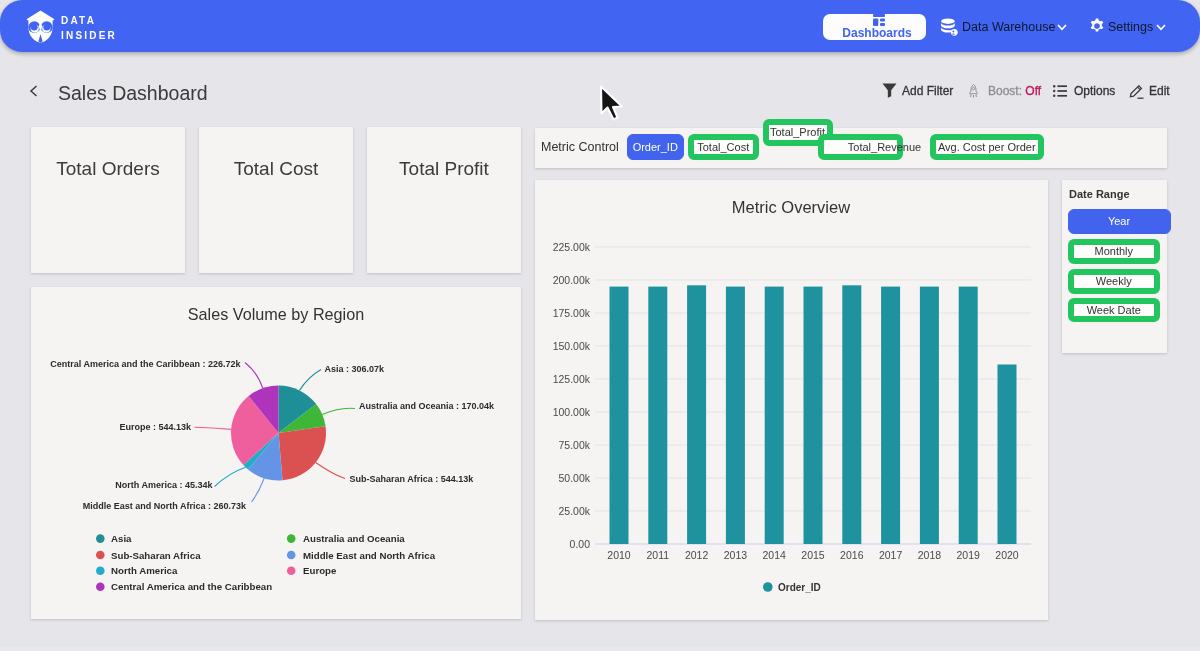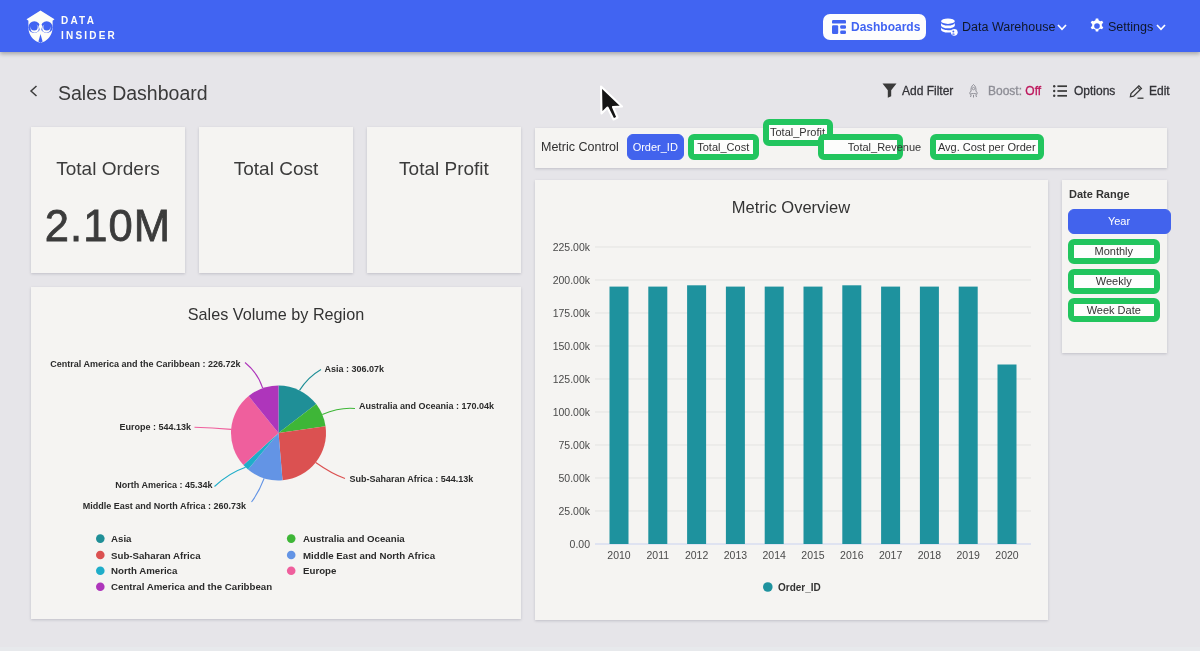--- a/index.html
+++ b/index.html
@@ -1,22 +1,22 @@
 <!DOCTYPE html>
 <html><head>
 <meta charset="utf-8">
 <style>
 * { margin:0; padding:0; box-sizing:border-box; }
 html,body { width:1200px; height:651px; overflow:hidden; }
 body { font-family:"Liberation Sans", sans-serif; background:#e6e5e9; position:relative; }
 .abs { position:absolute; }
 .card { position:absolute; background:#f5f4f2; box-shadow:0 1px 2.5px rgba(60,60,80,0.22); }
-.nav { position:absolute; left:0; top:0; width:1200px; height:52px; background:#4164f2; box-shadow:0 2px 4px rgba(0,0,0,0.28); z-index:5; }
+.nav { position:absolute; left:0; top:0; width:1200px; height:52px; background:#4164f2; box-shadow:0 2px 4px rgba(0,0,0,0.28); z-index:5;border-radius:22px; }
 .logo-text { position:absolute; left:61px; top:14px; color:#fdfdfa; font-size:10px; font-weight:bold; letter-spacing:2.2px; line-height:14.5px; }
-.pill { position:absolute; left:823px; top:14px; width:103px; height:26px; background:#fdfdfd; border-radius:7px; color:#4164f2; font-size:12px; font-weight:bold; display:flex; align-items:center; }
+.pill { position:absolute; left:823px; top:14px; width:103px; height:26px; background:#fdfdfd; border-radius:7px; color:#4164f2; font-size:12px; font-weight:bold; display:flex; align-items:center;flex-direction:column; }
 .navitem { position:absolute; top:19px; height:16px; color:#0f172a; font-size:12.5px; display:flex; align-items:center; }
 .backchev { position:absolute; left:29px; top:85px; width:9px; height:12px; }
 .pagetitle { position:absolute; left:58px; top:83px; font-size:19.5px; line-height:20px; color:#3a3a3a; }
 .tool { position:absolute; font-size:12px; color:#333338; top:85px; line-height:13px; -webkit-text-stroke:0.3px currentcolor; }
 .kpi { position:absolute; top:127px; width:154px; height:146px; background:#f5f4f2; box-shadow:0 1px 2.5px rgba(60,60,80,0.22); }
 .kpi .t { position:absolute; top:32px; width:100%; text-align:center; font-size:19px; line-height:20px; color:#3b3b3b; }
 .kpi .v { position:absolute; top:78px; width:100%; text-align:center; font-size:43.5px; line-height:42px; font-weight:400; color:#3b3b3b; letter-spacing:1.1px; -webkit-text-stroke:0.8px #3b3b3b; }
 .btnw { position:absolute; background:#fdfdfc; border:6px solid #22c55e; border-radius:6px; color:#333333; display:flex; align-items:center; justify-content:center; }
 .btnb { position:absolute; background:#4263ed; border:1px solid #4263ed; border-radius:6px; color:#ffffff; display:flex; align-items:center; justify-content:center; }
 .bottomstrip { position:absolute; left:0; top:647px; width:1200px; height:4px; background:#e7e9ec; }
@@ -99,21 +99,20 @@
 
 <svg class="abs" style="left:1127.5px; top:83.5px;" width="16" height="15" viewBox="0 0 16 15">
     <path d="M10.8 1.8 L13.4 4.4 L5.6 12.2 L2.4 12.8 L3 9.6 Z" stroke="#3a3a3a" stroke-width="1.3" fill="none"></path>
     <path d="M9.5 3.1 L12.1 5.7" stroke="#3a3a3a" stroke-width="1.1"></path>
     <path d="M9.5 14.2 H15.5" stroke="#3a3a3a" stroke-width="1.3"></path>
   </svg>
 <span class="tool" style="left:1149px;">Edit</span>
 
 <div class="kpi" style="left:31px;">
     <div class="t">Total Orders</div>
-    <div class="v">2.10M</div>
   </div>
 <div class="kpi" style="left:199px;">
     <div class="t">Total Cost</div>
   </div>
 <div class="kpi" style="left:367px;">
     <div class="t">Total Profit</div>
   </div>
 
 <div class="card" style="left:535px; top:128px; width:632px; height:40px;"></div>
 <span class="abs" style="left:541px; top:141px; font-size:12.5px; line-height:12.5px; color:#2f2f2f;">Metric Control</span>

